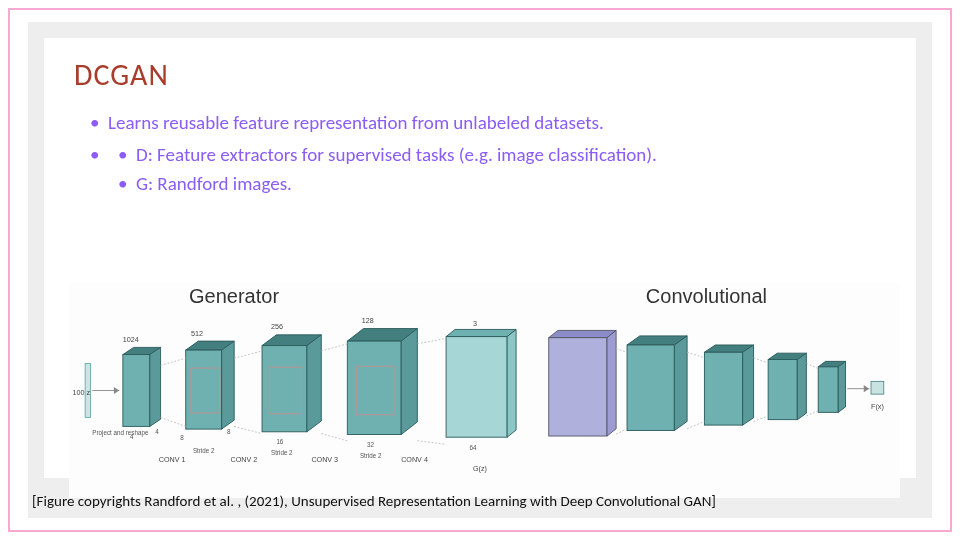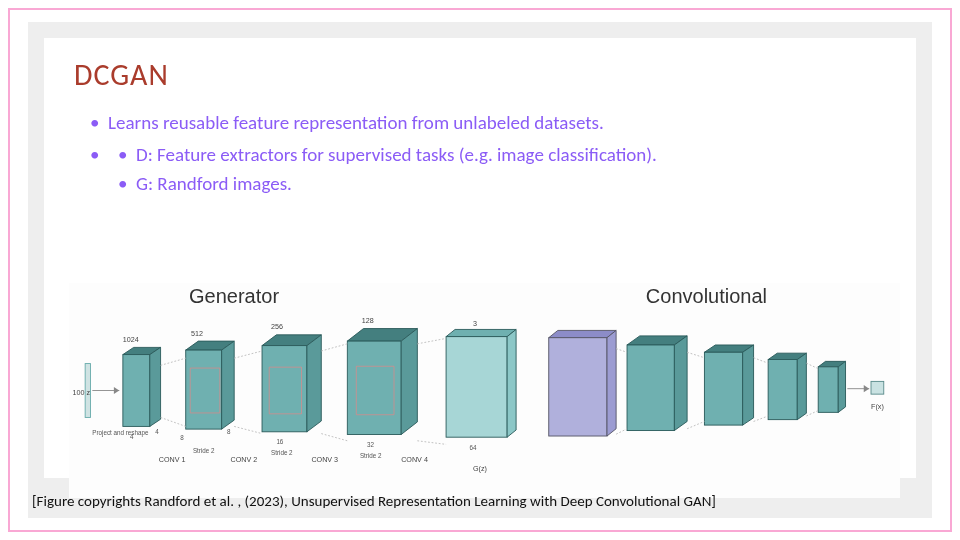--- a/index.html
+++ b/index.html
@@ -263,16 +263,16 @@
             <line x1="239" y1="64" x2="255" y2="70" stroke="#bbb" stroke-dasharray="2,2"></line>
             <line x1="239" y1="134" x2="255" y2="128" stroke="#bbb" stroke-dasharray="2,2"></line>
             <line x1="297" y1="70" x2="310" y2="76" stroke="#bbb" stroke-dasharray="2,2"></line>
             <line x1="297" y1="128" x2="310" y2="122" stroke="#bbb" stroke-dasharray="2,2"></line>
           </svg>
         </div>
 
       </div>
     </div>
 
-    <div class="citation">[Figure copyrights Randford et al. , (2023), Unsupervised Representation Learning with Deep Convolutional GAN]</div>
+    <div class="citation">[Figure copyrights Randford et al. , (2021), Unsupervised Representation Learning with Deep Convolutional GAN]</div>
 
   </div>
 </div>
 
 </body></html>

